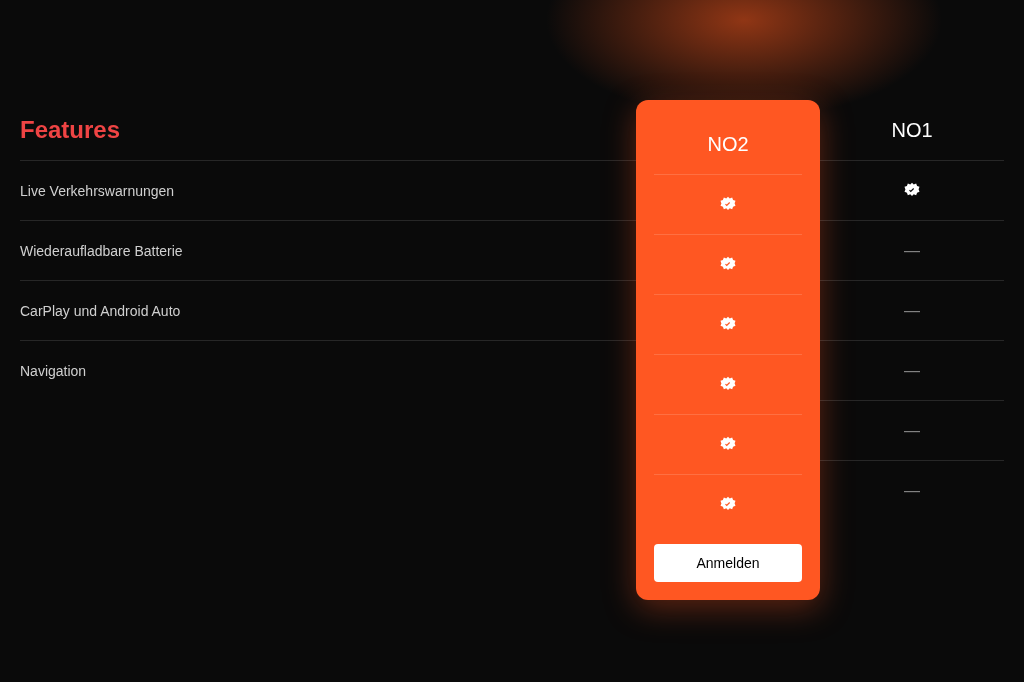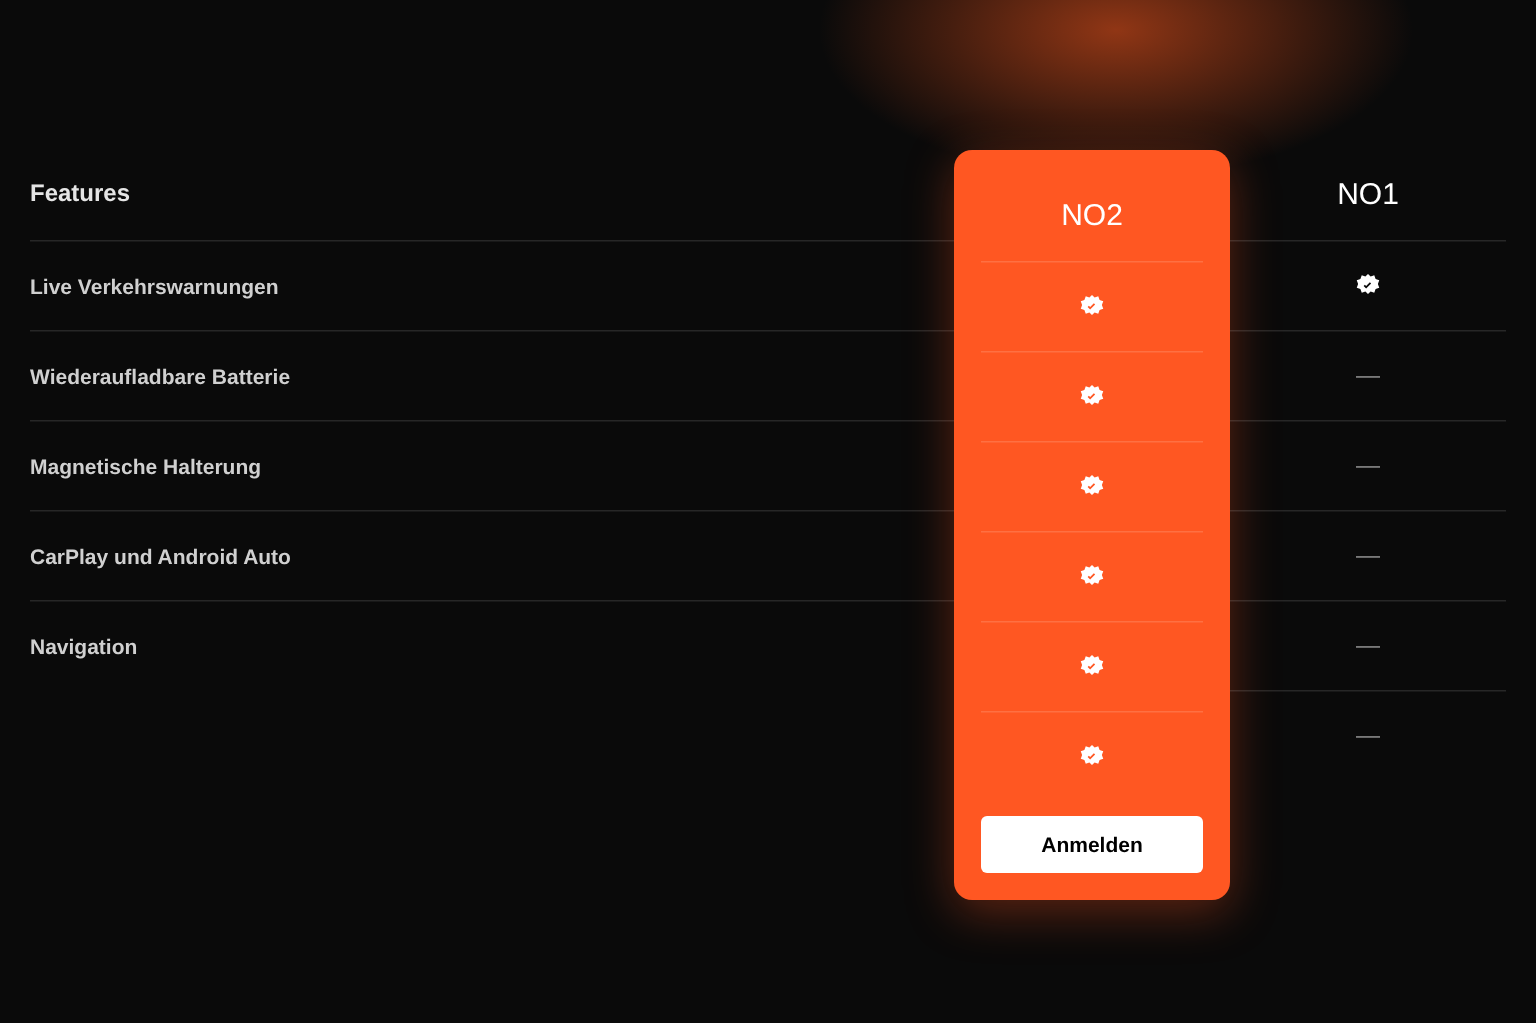--- a/index.html
+++ b/index.html
@@ -54,54 +54,54 @@
       display: flex;
       align-items: center;
       font-size: 20px;
       font-weight: 500;
     }
     .col-highlight .header-cell,
     .col-product .header-cell {
       justify-content: center;
     }
     .header-title {
-      font-size: 16px;
+      font-size: 24px;
       font-weight: 600;
-      color: #e5e5e5;
+      color: #ef4444;
     }
     .row-cell {
       height: 60px;
       display: flex;
       align-items: center;
       border-top: 1px solid rgba(255, 255, 255, 0.12);
     }
     .col-highlight .row-cell {
       border-top: 1px solid rgba(255, 255, 255, 0.15);
       justify-content: center;
     }
     .col-product .row-cell {
       justify-content: center;
     }
     .feature-label {
       font-size: 14px;
       color: #d0d0d0;
-      font-weight: 700;
+      font-weight: 400;
     }
     .btn-row {
       padding-top: 10px;
     }
     .signup-btn {
       width: 100%;
       height: 38px;
       background: #fff;
       color: #000;
       border: none;
       border-radius: 4px;
       font-size: 14px;
-      font-weight: 700;
+      font-weight: 400;
       cursor: pointer;
     }
     .dash {
       color: rgba(255,255,255,0.5);
       font-size: 16px;
     }
     .check-icon {
       width: 20px;
       height: 20px;
       display: inline-block;
@@ -123,23 +123,20 @@
       <div class="header-cell">
         <span class="header-title">Features</span>
       </div>
       <div class="row-cell">
         <span class="feature-label">Live Verkehrswarnungen</span>
       </div>
       <div class="row-cell">
         <span class="feature-label">Wiederaufladbare Batterie</span>
       </div>
       <div class="row-cell">
-        <span class="feature-label">Magnetische Halterung</span>
-      </div>
-      <div class="row-cell">
         <span class="feature-label">CarPlay und Android Auto</span>
       </div>
       <div class="row-cell">
         <span class="feature-label">Navigation</span>
       </div>
     </div>
 
     <div class="col-product col-highlight">
       <div class="header-cell">
         <span>NO2</span>

